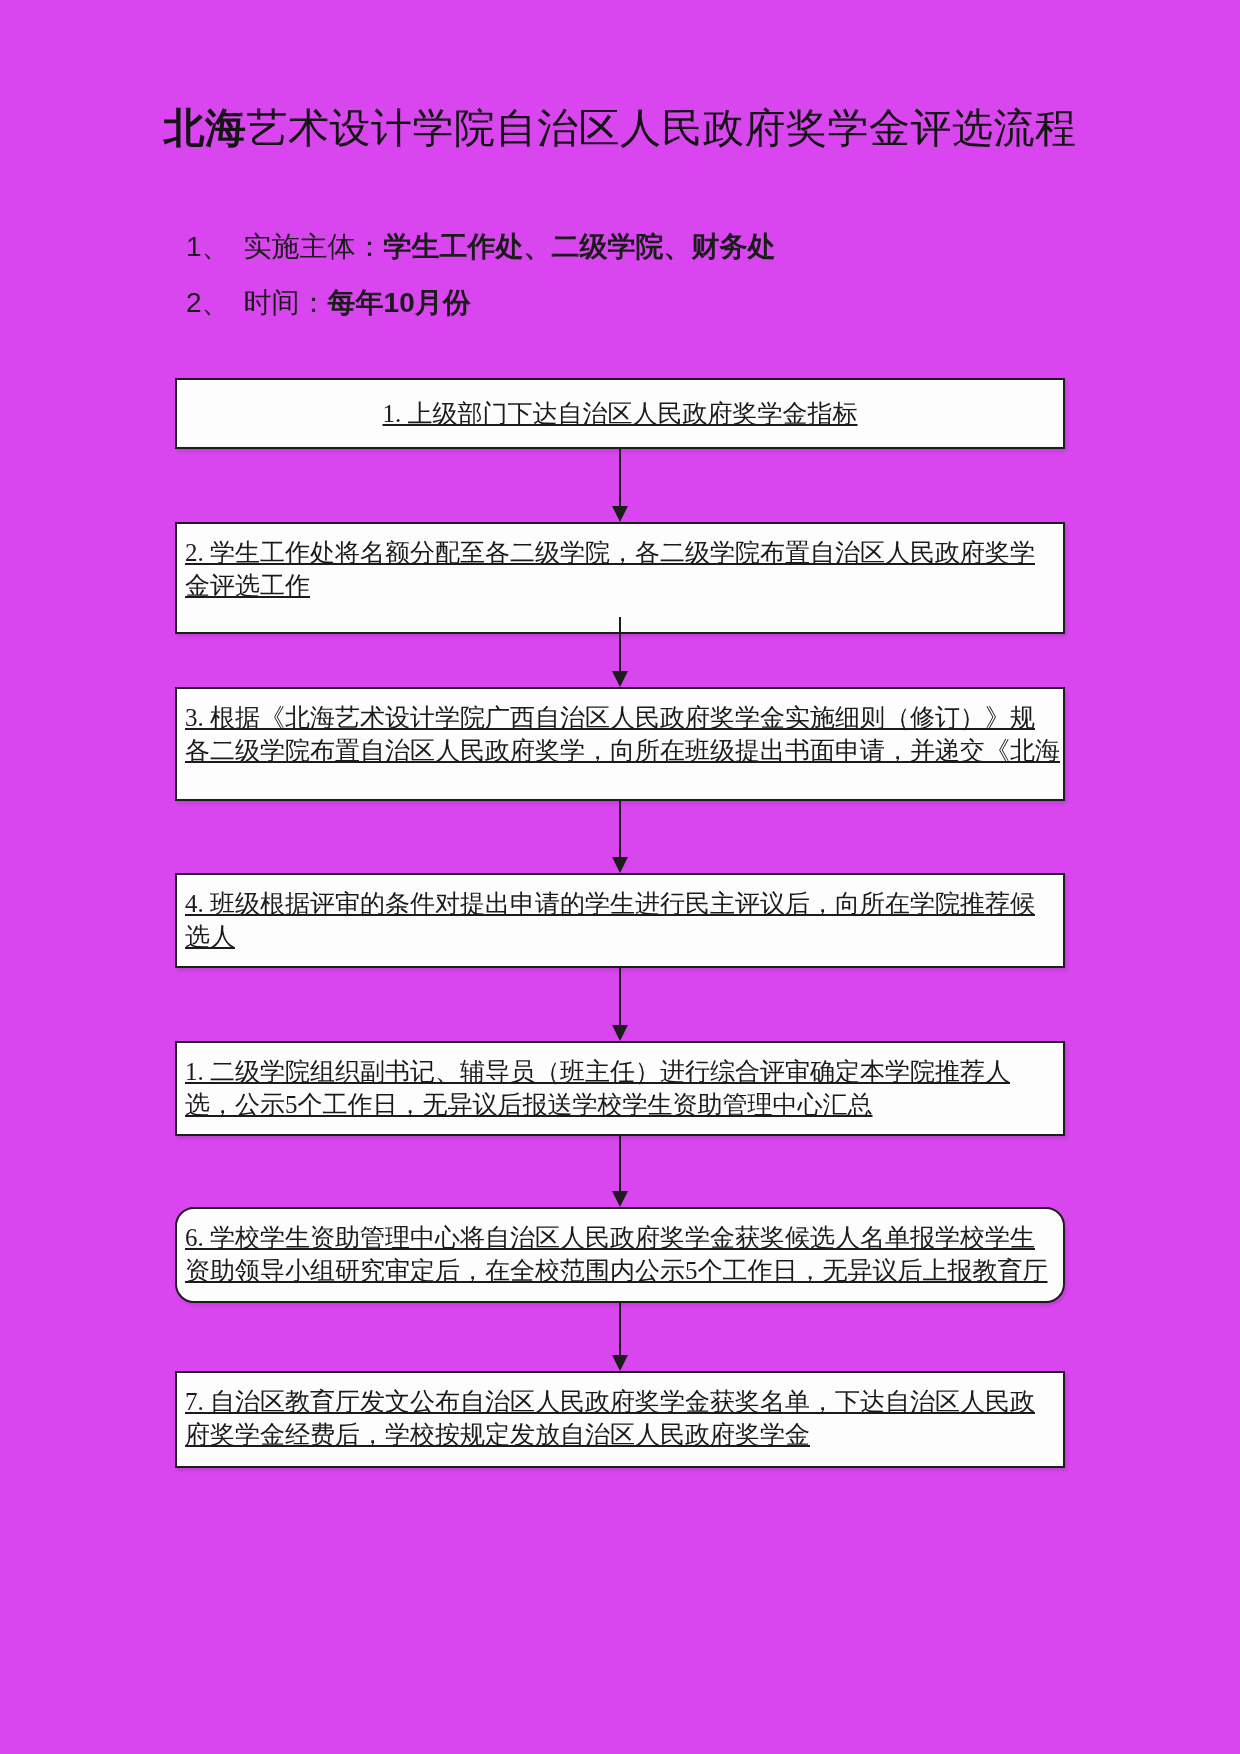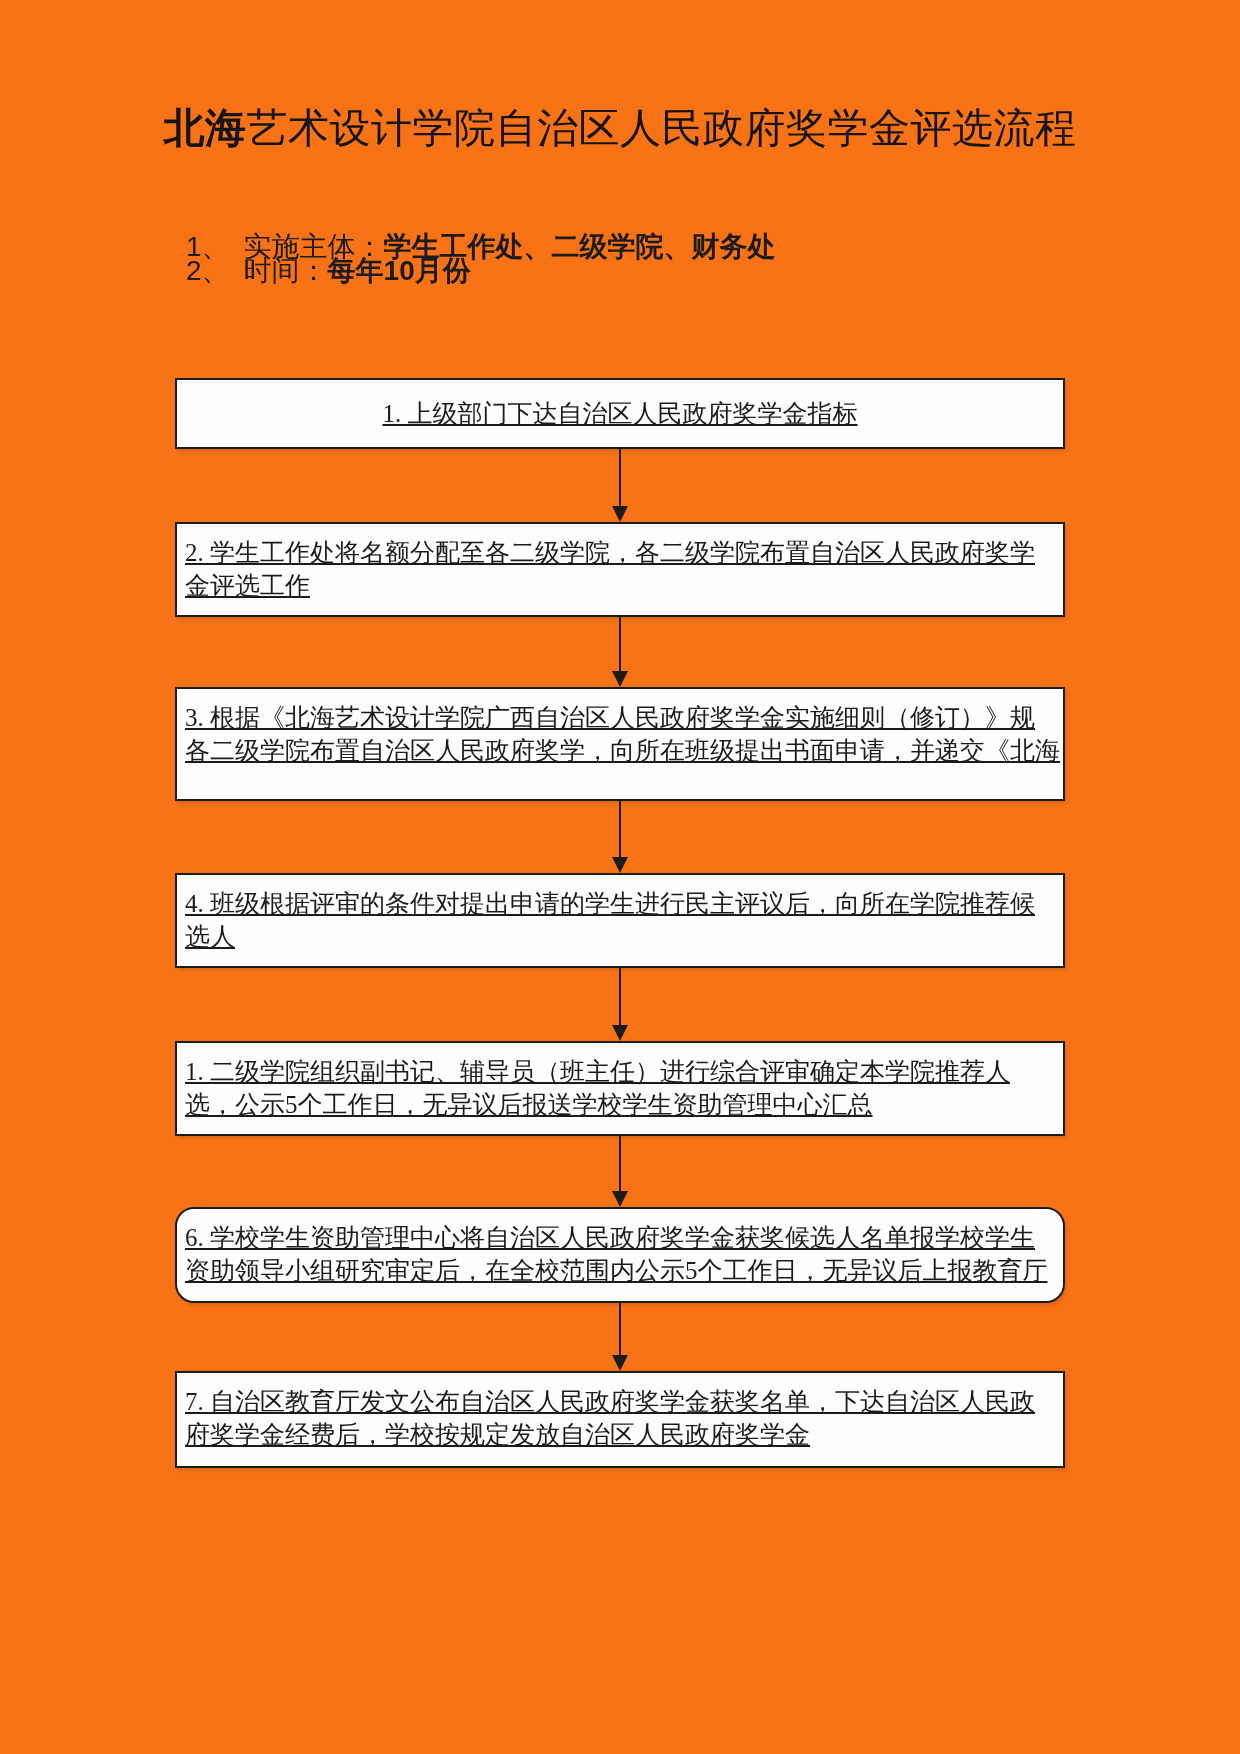--- a/index.html
+++ b/index.html
@@ -1,20 +1,20 @@
 <!DOCTYPE html>
 <html><head>
 <meta charset="utf-8">
 <style>
   html, body { margin: 0; padding: 0; background: #ffffff; }
   .page {
     position: relative;
     width: 1240px;
     height: 1754px;
-    background: #f97316;
+    background: #d946ef;
     margin: 0 auto;
     overflow: hidden;
     font-family: "Liberation Sans", sans-serif;
     color: #1b1b1b;
   }
   .title {
     position: absolute;
     top: 103px;
     left: 0;
     width: 100%;
@@ -31,21 +31,21 @@
     position: absolute;
     left: 186px;
     font-size: 28px;
     line-height: 34px;
     color: #1b1b1b;
     white-space: nowrap;
   }
   .info-item .num { margin-right: 14px; }
   .info-item .val { font-weight: 700; margin-top: 33px; }
   .info-item-1 { top: 230px; }
-  .info-item-2 { top: 254px; }
+  .info-item-2 { top: 286px; }
 
   .flow-box {
     position: absolute;
     left: 175px;
     width: 890px;
     box-sizing: border-box;
     border: 2px solid #1c1c1c;
     background: #fdfdfd;
     box-shadow: 2px 3px 3px rgba(0,0,0,0.10);
     font-family: "Liberation Serif", serif;
@@ -57,21 +57,21 @@
   }
   .flow-box .bl { white-space: nowrap; }
   .flow-box.centered {
     display: flex;
     align-items: center;
     justify-content: center;
     padding: 0 8px;
     text-align: center;
   }
   .box1 { top: 378px; height: 71px; }
-  .box2 { top: 522px; height: 95px; }
+  .box2 { top: 522px; height: 112px; }
   .box3 { top: 687px; height: 114px; }
   .box4 { top: 873px; height: 95px; }
   .box5 { top: 1041px; height: 95px; }
   .box6 { top: 1207px; height: 96px; border-radius: 19px; }
   .box7 { top: 1371px; height: 97px; }
 
   .arrow {
     position: absolute;
     left: 612px;
     width: 16px;

